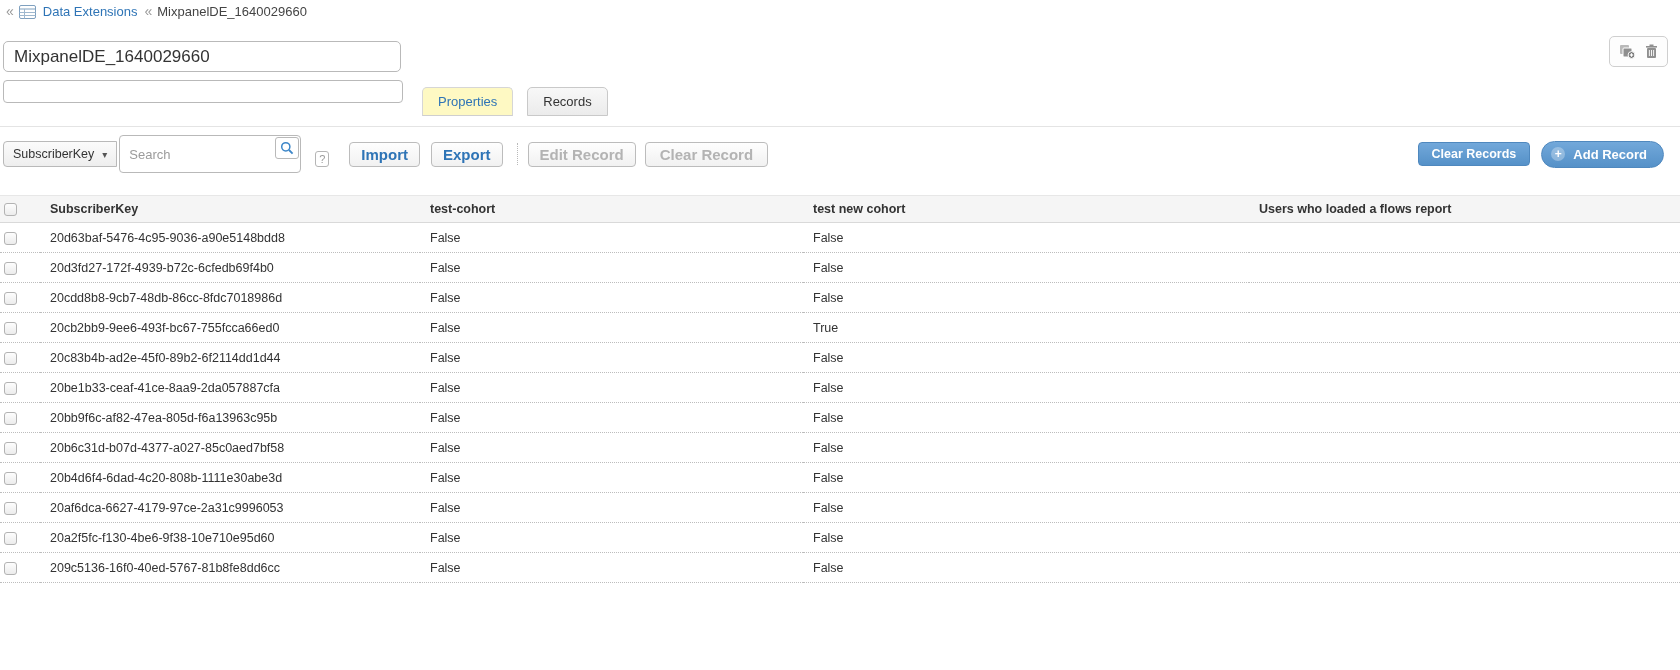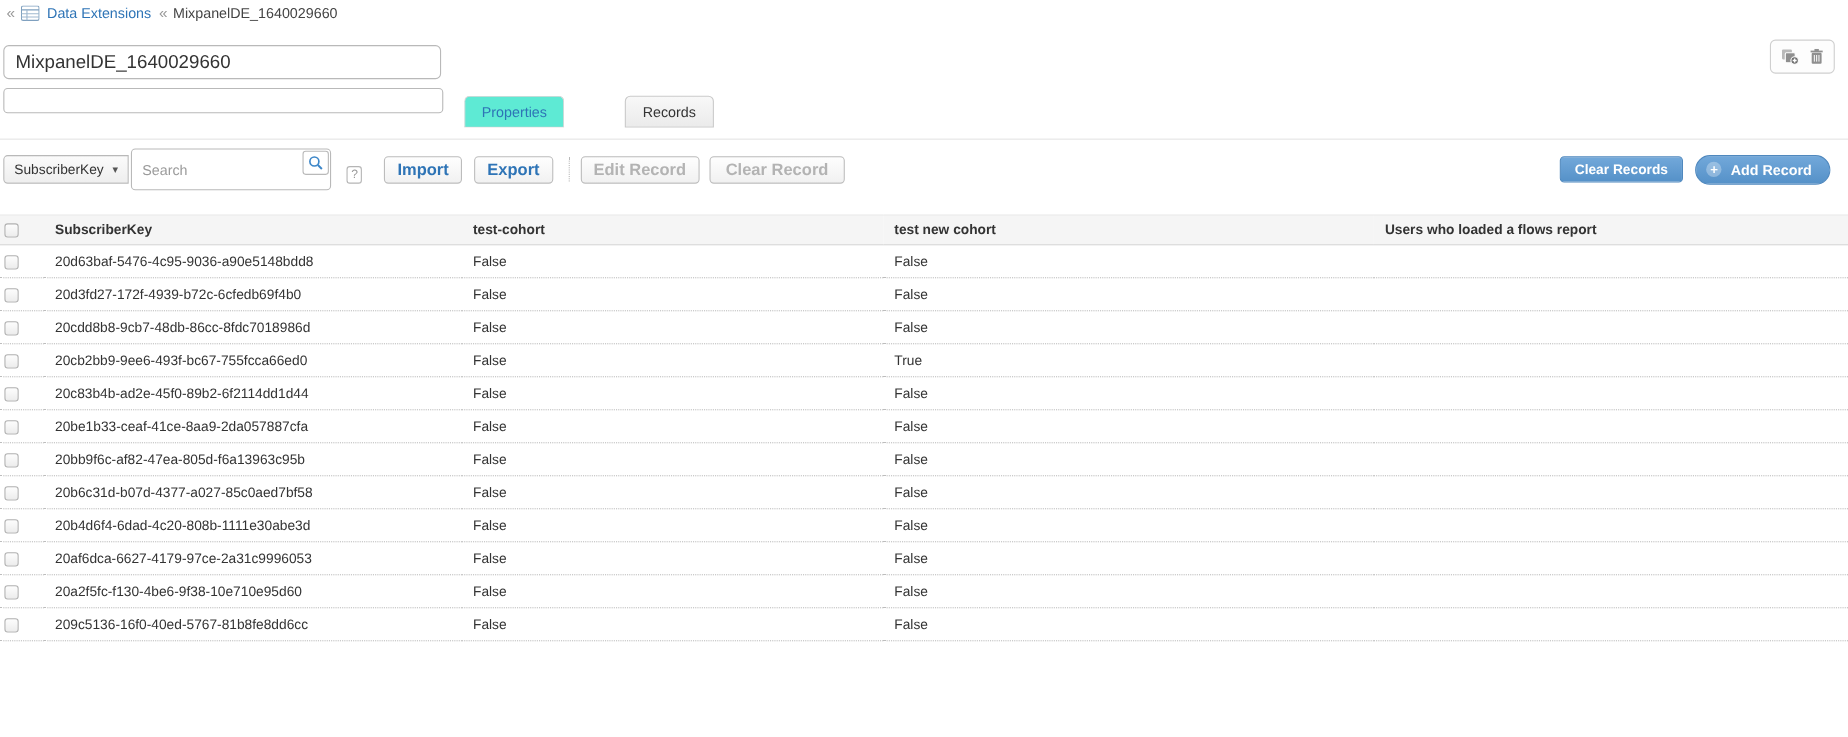--- a/index.html
+++ b/index.html
@@ -18,22 +18,22 @@
 
   .name-input { position: absolute; top: 41px; left: 3px; width: 398px; height: 31px;
     border: 1px solid #b9b9b9; border-radius: 5px; padding: 4px 10px; font-size: 17px;
     color: #333; font-family: "Liberation Sans", sans-serif; }
   .desc-input { position: absolute; top: 80px; left: 3px; width: 400px; height: 23px;
     border: 1px solid #b9b9b9; border-radius: 4px; padding: 3px 8px; font-size: 12px;
     font-family: "Liberation Sans", sans-serif; }
 
   .tabs { position: absolute; left: 422px; top: 87px; display: flex; gap: 14px; }
   .tab { padding: 6px 15px; font-size: 13px; border-radius: 5px 5px 0 0; cursor: pointer; }
-  .tab-inactive { color: #2e74b6; background: #5eead4; border: 1px solid #d6d6d6; border-bottom-color: #cfcfcf; text-align: right; }
-  .tab-active { color: #333; background: linear-gradient(#f8f8f8, #ebebeb); border: 1px solid #c9c9c9; margin-left: 41px; }
+  .tab-inactive { color: #2e74b6; background: #fef9c3; border: 1px solid #d6d6d6; border-bottom-color: #cfcfcf; text-align: right; }
+  .tab-active { color: #333; background: linear-gradient(#f8f8f8, #ebebeb); border: 1px solid #c9c9c9; }
 
   .top-actions { position: absolute; top: 36px; right: 12px; display: flex; gap: 9px; align-items: center;
     border: 1px solid #cfcfcf; border-radius: 5px; background: #fdfdfd; padding: 7px 9px; }
   .icon-btn { display: inline-flex; cursor: pointer; }
 
   
   .toolbar { display: flex; align-items: center; padding: 8px 3px 9px 3px; }
   .field-dropdown { display: inline-flex; align-items: center; gap: 8px; height: 26px;
     border: 1px solid #b9b9b9; border-radius: 4px 0 0 4px; background: linear-gradient(#fbfbfb, #eeeeee);
     padding: 0 9px; font-size: 12.5px; color: #333; cursor: pointer; }

